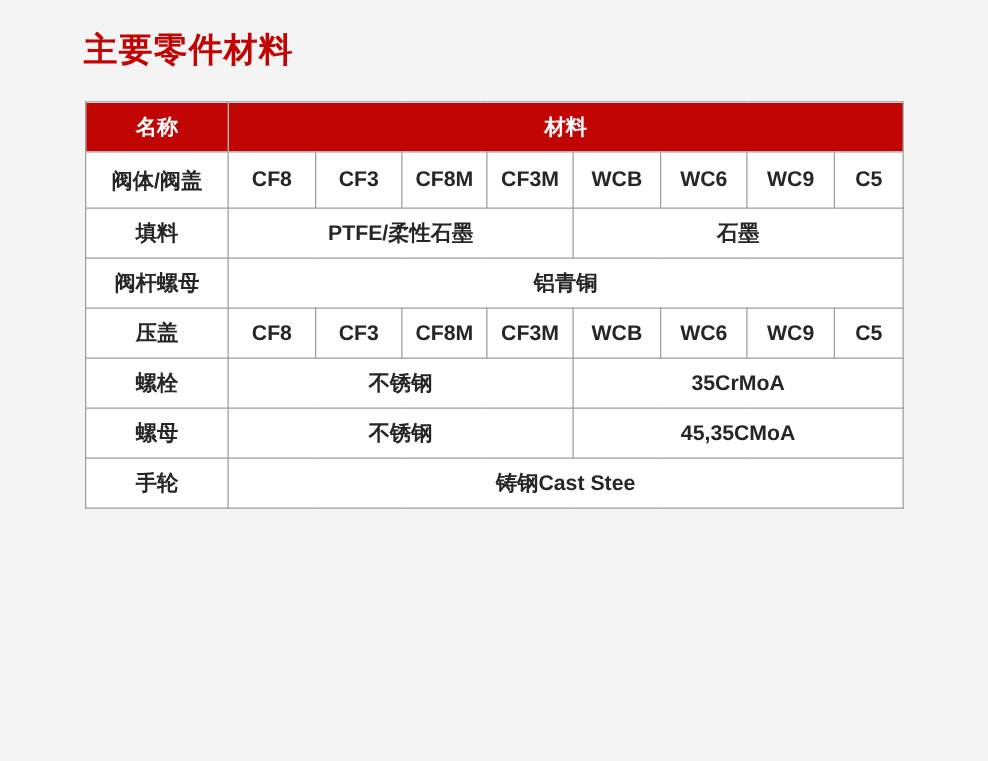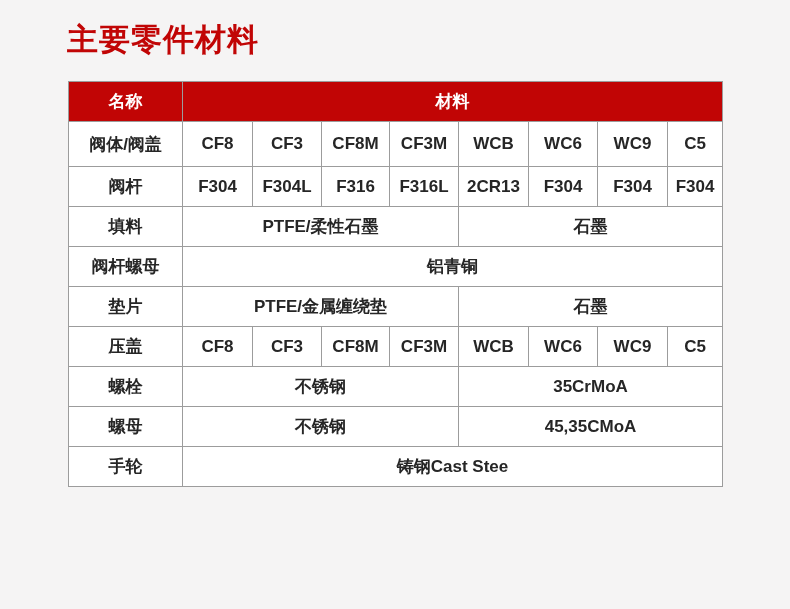--- a/index.html
+++ b/index.html
@@ -16,21 +16,21 @@
     width: 790px;
     height: 609px;
     background: var(--page-bg);
     font-family: "Liberation Sans", "DejaVu Sans", sans-serif;
     overflow: hidden;
   }
   .page-title {
     position: absolute;
     left: 67px;
     top: 25px;
-    font-size: 31px;
+    font-size: 27px;
     line-height: 30px;
     font-weight: bold;
     color: var(--accent);
     letter-spacing: 1px;
     white-space: nowrap;
   }
   table.materials {
     position: absolute;
     left: 68px;
     top: 81px;
@@ -94,43 +94,27 @@
           <td>CF8</td>
           <td>CF3</td>
           <td>CF8M</td>
           <td>CF3M</td>
           <td>WCB</td>
           <td>WC6</td>
           <td>WC9</td>
           <td>C5</td>
         </tr>
         <tr>
-          <th>阀杆</th>
-          <td>F304</td>
-          <td>F304L</td>
-          <td>F316</td>
-          <td>F316L</td>
-          <td>2CR13</td>
-          <td>F304</td>
-          <td>F304</td>
-          <td>F304</td>
-        </tr>
-        <tr>
           <th>填料</th>
           <td colspan="4">PTFE/柔性石墨</td>
           <td colspan="4">石墨</td>
         </tr>
         <tr>
           <th>阀杆螺母</th>
           <td colspan="8">铝青铜</td>
-        </tr>
-        <tr>
-          <th>垫片</th>
-          <td colspan="4">PTFE/金属缠绕垫</td>
-          <td colspan="4">石墨</td>
         </tr>
         <tr>
           <th>压盖</th>
           <td>CF8</td>
           <td>CF3</td>
           <td>CF8M</td>
           <td>CF3M</td>
           <td>WCB</td>
           <td>WC6</td>
           <td>WC9</td>

